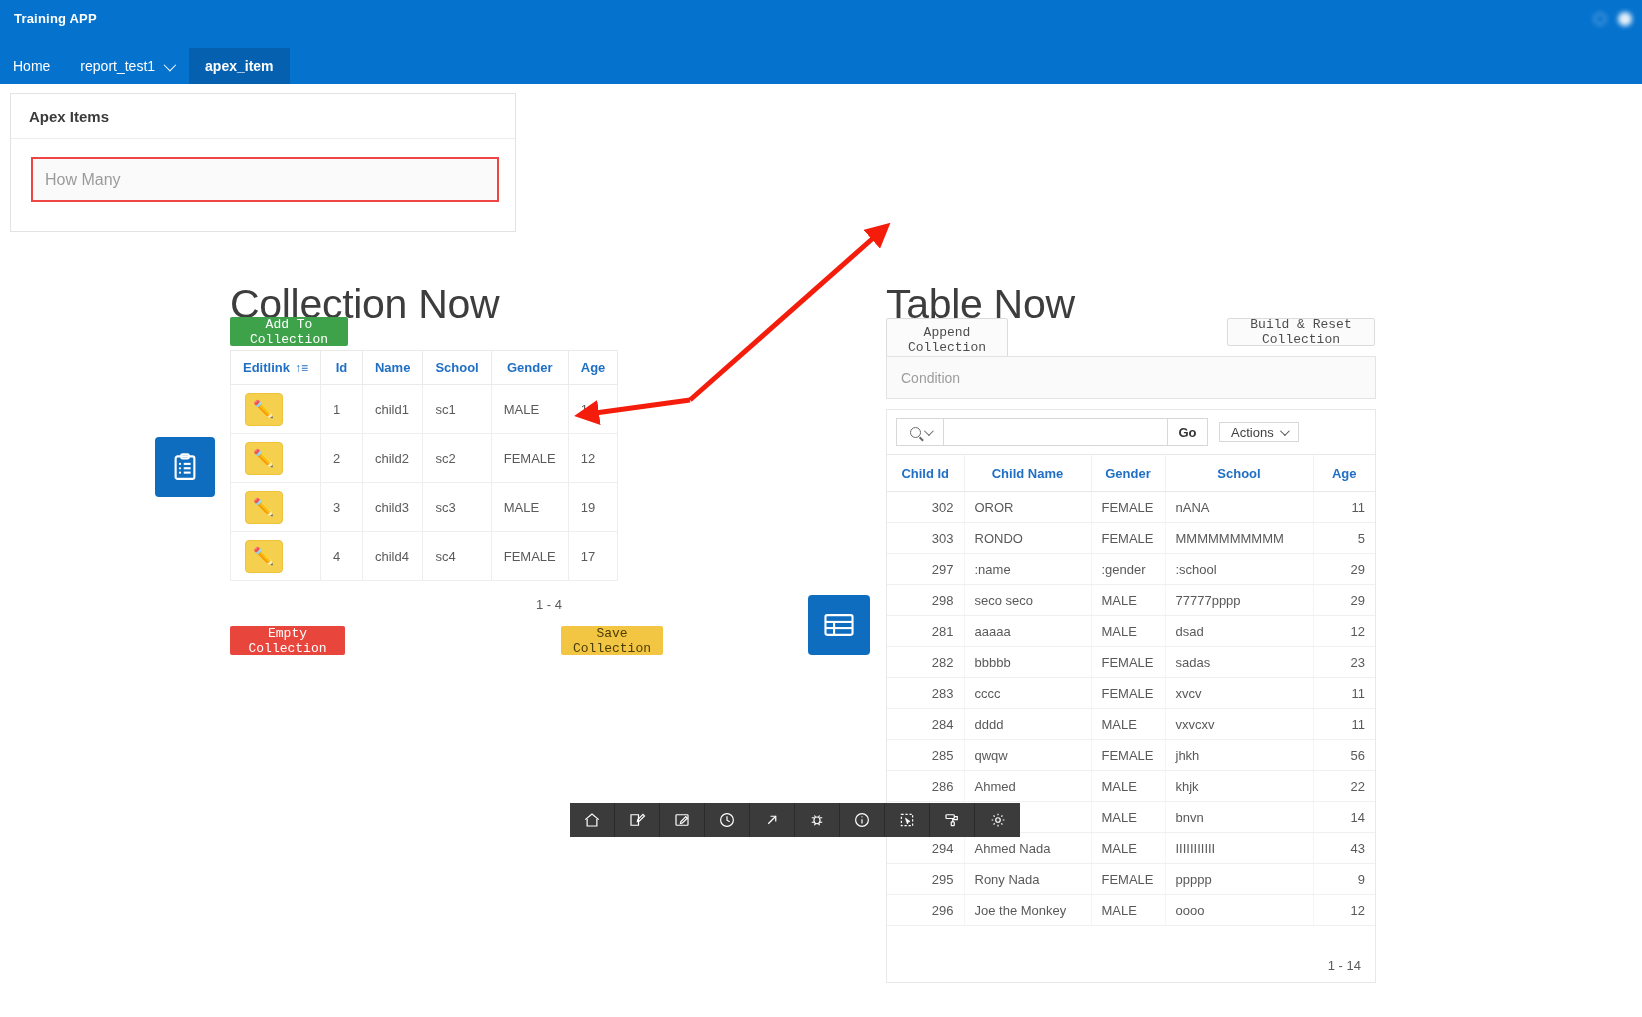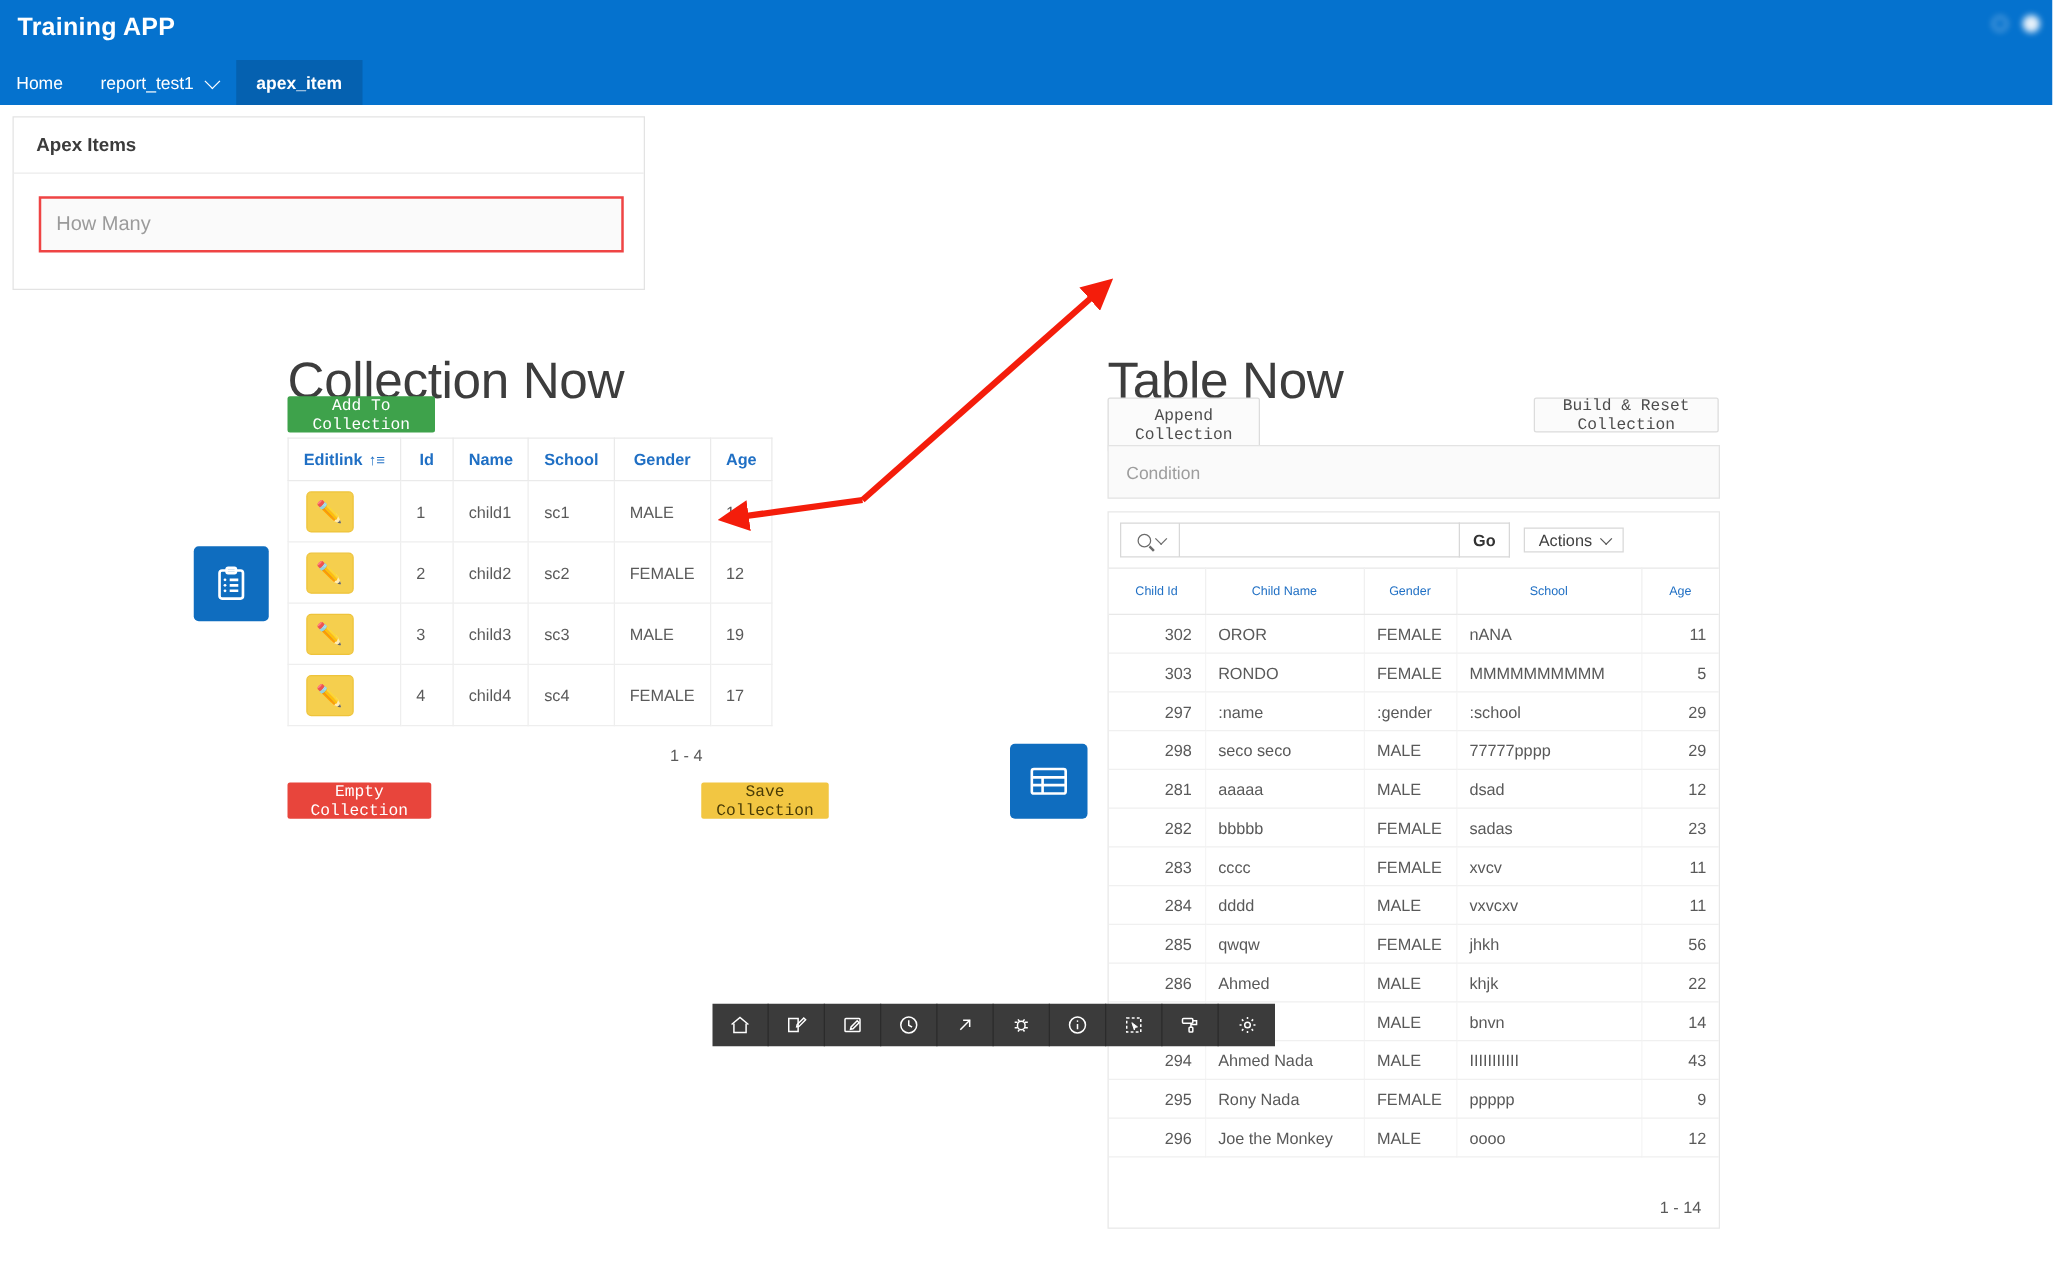--- a/index.html
+++ b/index.html
@@ -13,21 +13,21 @@
     position:relative;
   }
 
   
   .app-header {
     position:absolute; top:0; left:0; width:1642px; height:84px;
     background:#0572ce;
   }
   .app-title {
     position:absolute; left:14px; top:11px;
-    font-size:20px; font-weight:bold; color:#ffffff;
+    font-size:13px; font-weight:bold; color:#ffffff;
     letter-spacing:.2px;
   }
   .nav-row {
     position:absolute; left:0; top:48px; height:36px; width:100%;
     display:flex; align-items:stretch;
   }
   .nav-item {
     display:flex; align-items:center; padding:0 16px;
     color:#ffffff; font-size:14px; line-height:1;
     white-space:nowrap; cursor:pointer;
@@ -193,21 +193,21 @@
     border:1px solid #d8d8d8; background:#fff; font-size:13px; color:#404040;
     display:flex;align-items:center;gap:6px;cursor:pointer;
   }
   .ir-actions .cv {
     width:7px;height:7px;border-right:1.4px solid #555;border-bottom:1.4px solid #555;
     transform:rotate(45deg) translateY(-2px); display:inline-block;
   }
 
   .ir-table { width:100%; border-collapse:collapse; font-size:13px; table-layout:fixed; }
   .ir-table th {
-    color:#1f6fc4; font-weight:normal; font-size:10px;
+    color:#1f6fc4; font-weight:bold; font-size:13px;
     border-top:1px solid #e8e8e8; border-bottom:1px solid #e8e8e8;
     border-right:1px solid #f0f0f0;
     height:37px; background:#fff; text-align:center;
   }
   .ir-table td {
     border-bottom:1px solid #f0f0f0; border-right:1px solid #f5f5f5;
     height:31px; color:#595959; font-size:13px; padding:0 10px;
     white-space:nowrap; overflow:hidden;
   }
   .ir-table th:last-child, .ir-table td:last-child { border-right:none; }

